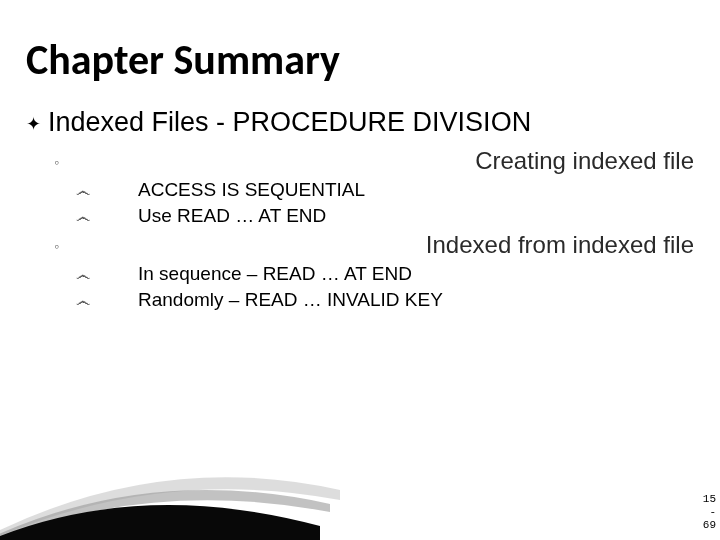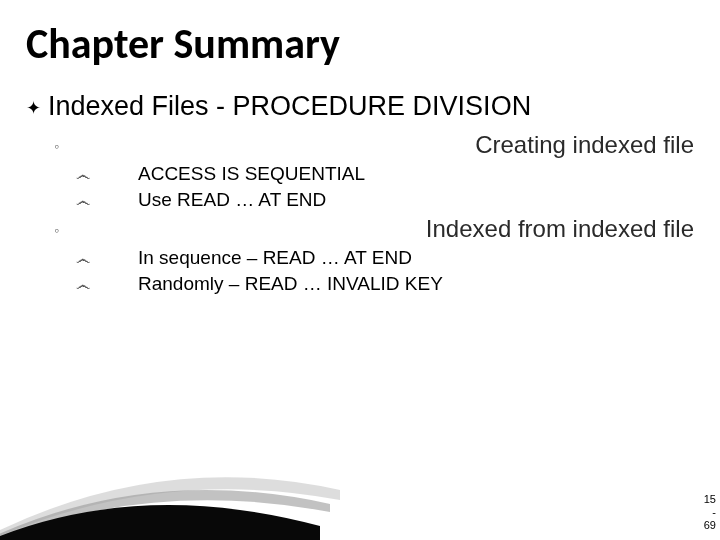--- a/index.html
+++ b/index.html
@@ -19,20 +19,21 @@
     box-sizing: border-box;
     padding: 18px 26px 0 26px;
     color: #000;
   }
   .title {
     font-size: 42px;
     font-weight: 700;
     color: #000;
     letter-spacing: 0px;
     margin-bottom: 22px;
+    margin-top: 16px;
   }
   .bullet-l1 {
     display: flex;
     align-items: flex-start;
     font-size: 27px;
     font-family: "Segoe UI", "Trebuchet MS", sans-serif;
     margin-bottom: 6px;
   }
   .bullet-l1 .marker {
     width: 22px;
@@ -91,21 +92,21 @@
 
   
   .pagenum {
     position: absolute;
     right: 4px;
     bottom: 8px;
     font-size: 11px;
     line-height: 13px;
     color: #000;
     text-align: right;
-    font-family: Liberation Sans, sans-serif;
+    font-family: Liberation Mono, monospace;
   }
 </style>
 </head>
 <body>
 
 <div class="slide">
 
   <div class="title">Chapter Summary</div>
 
   <div class="bullet-l1">

